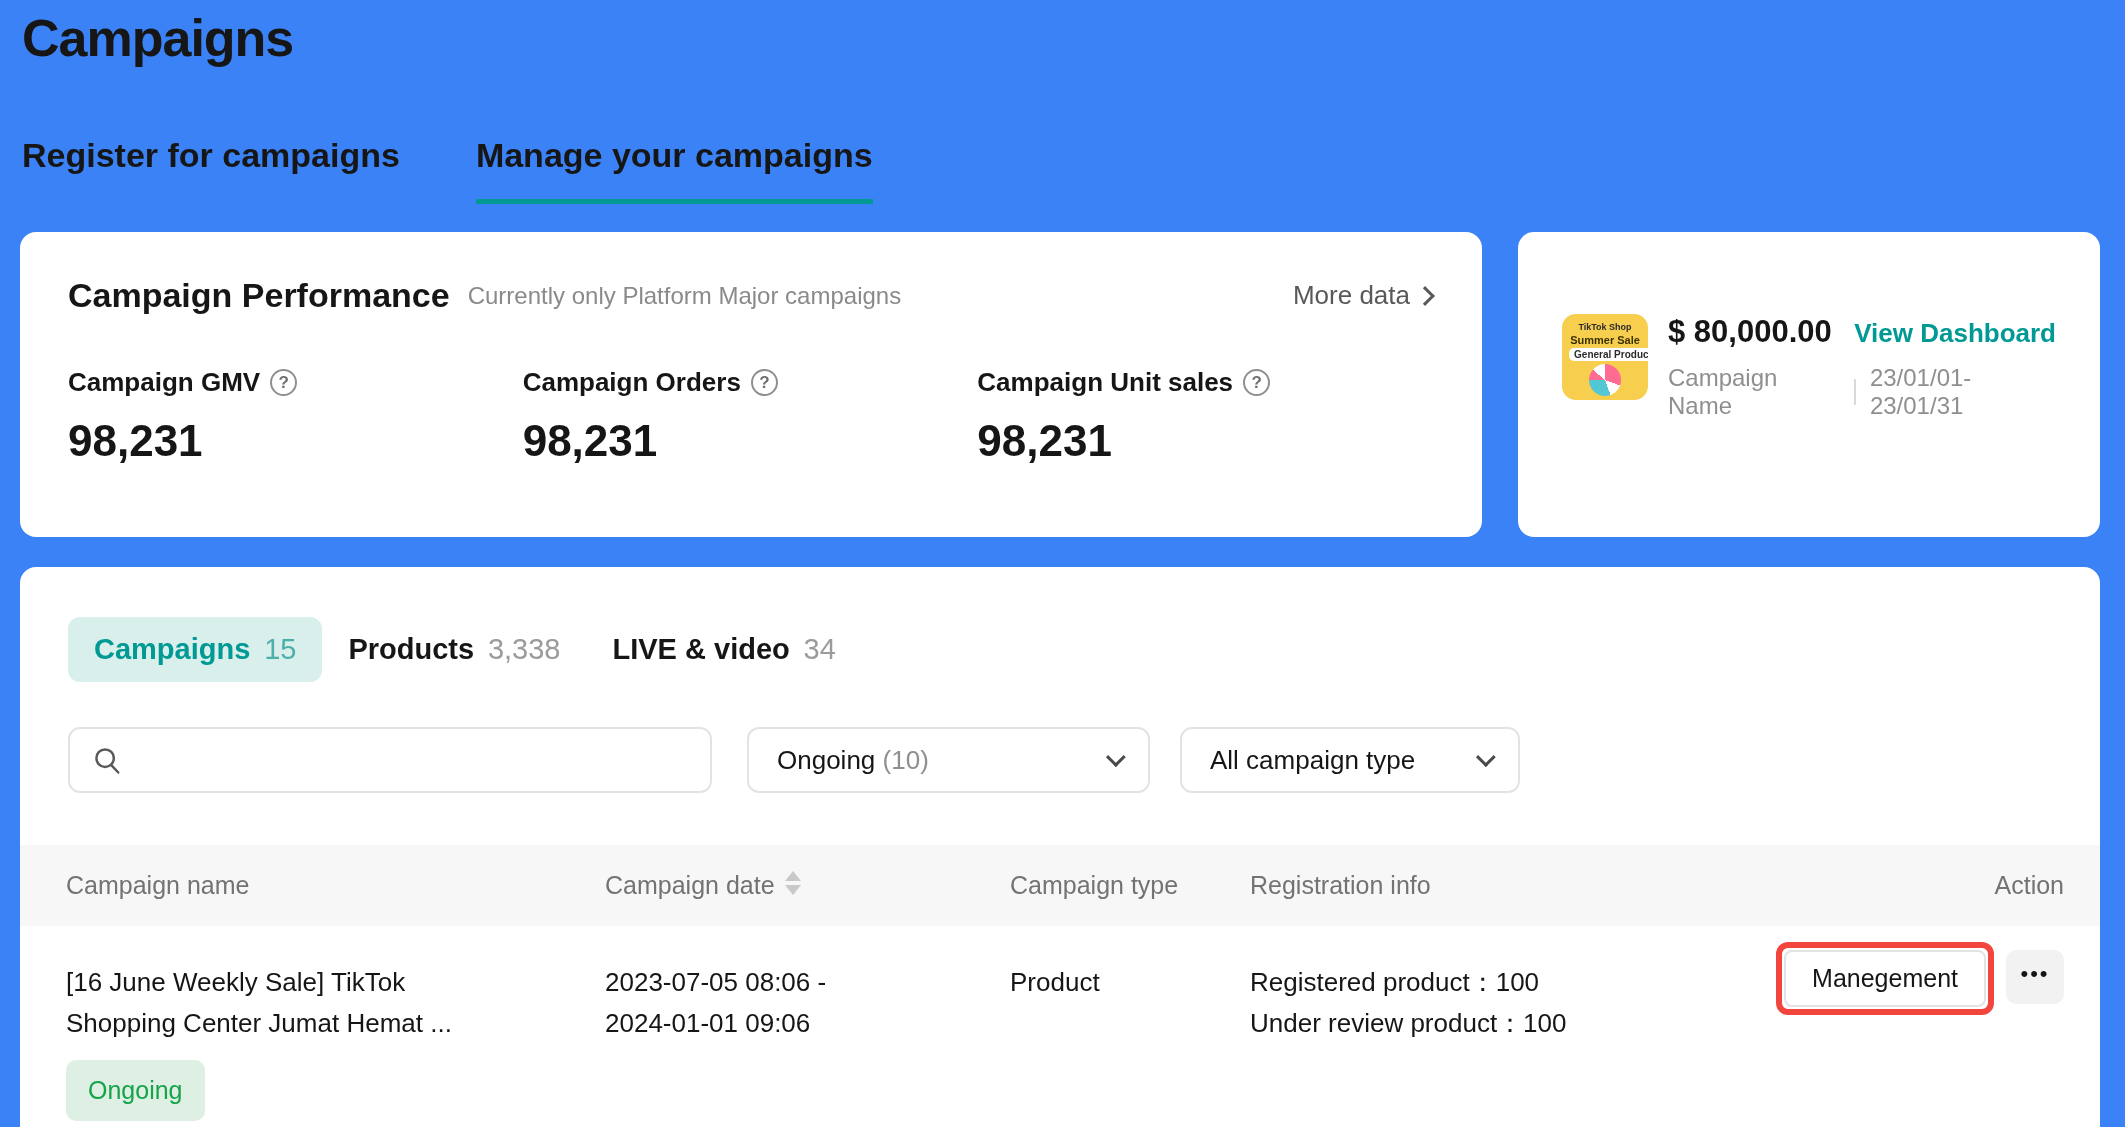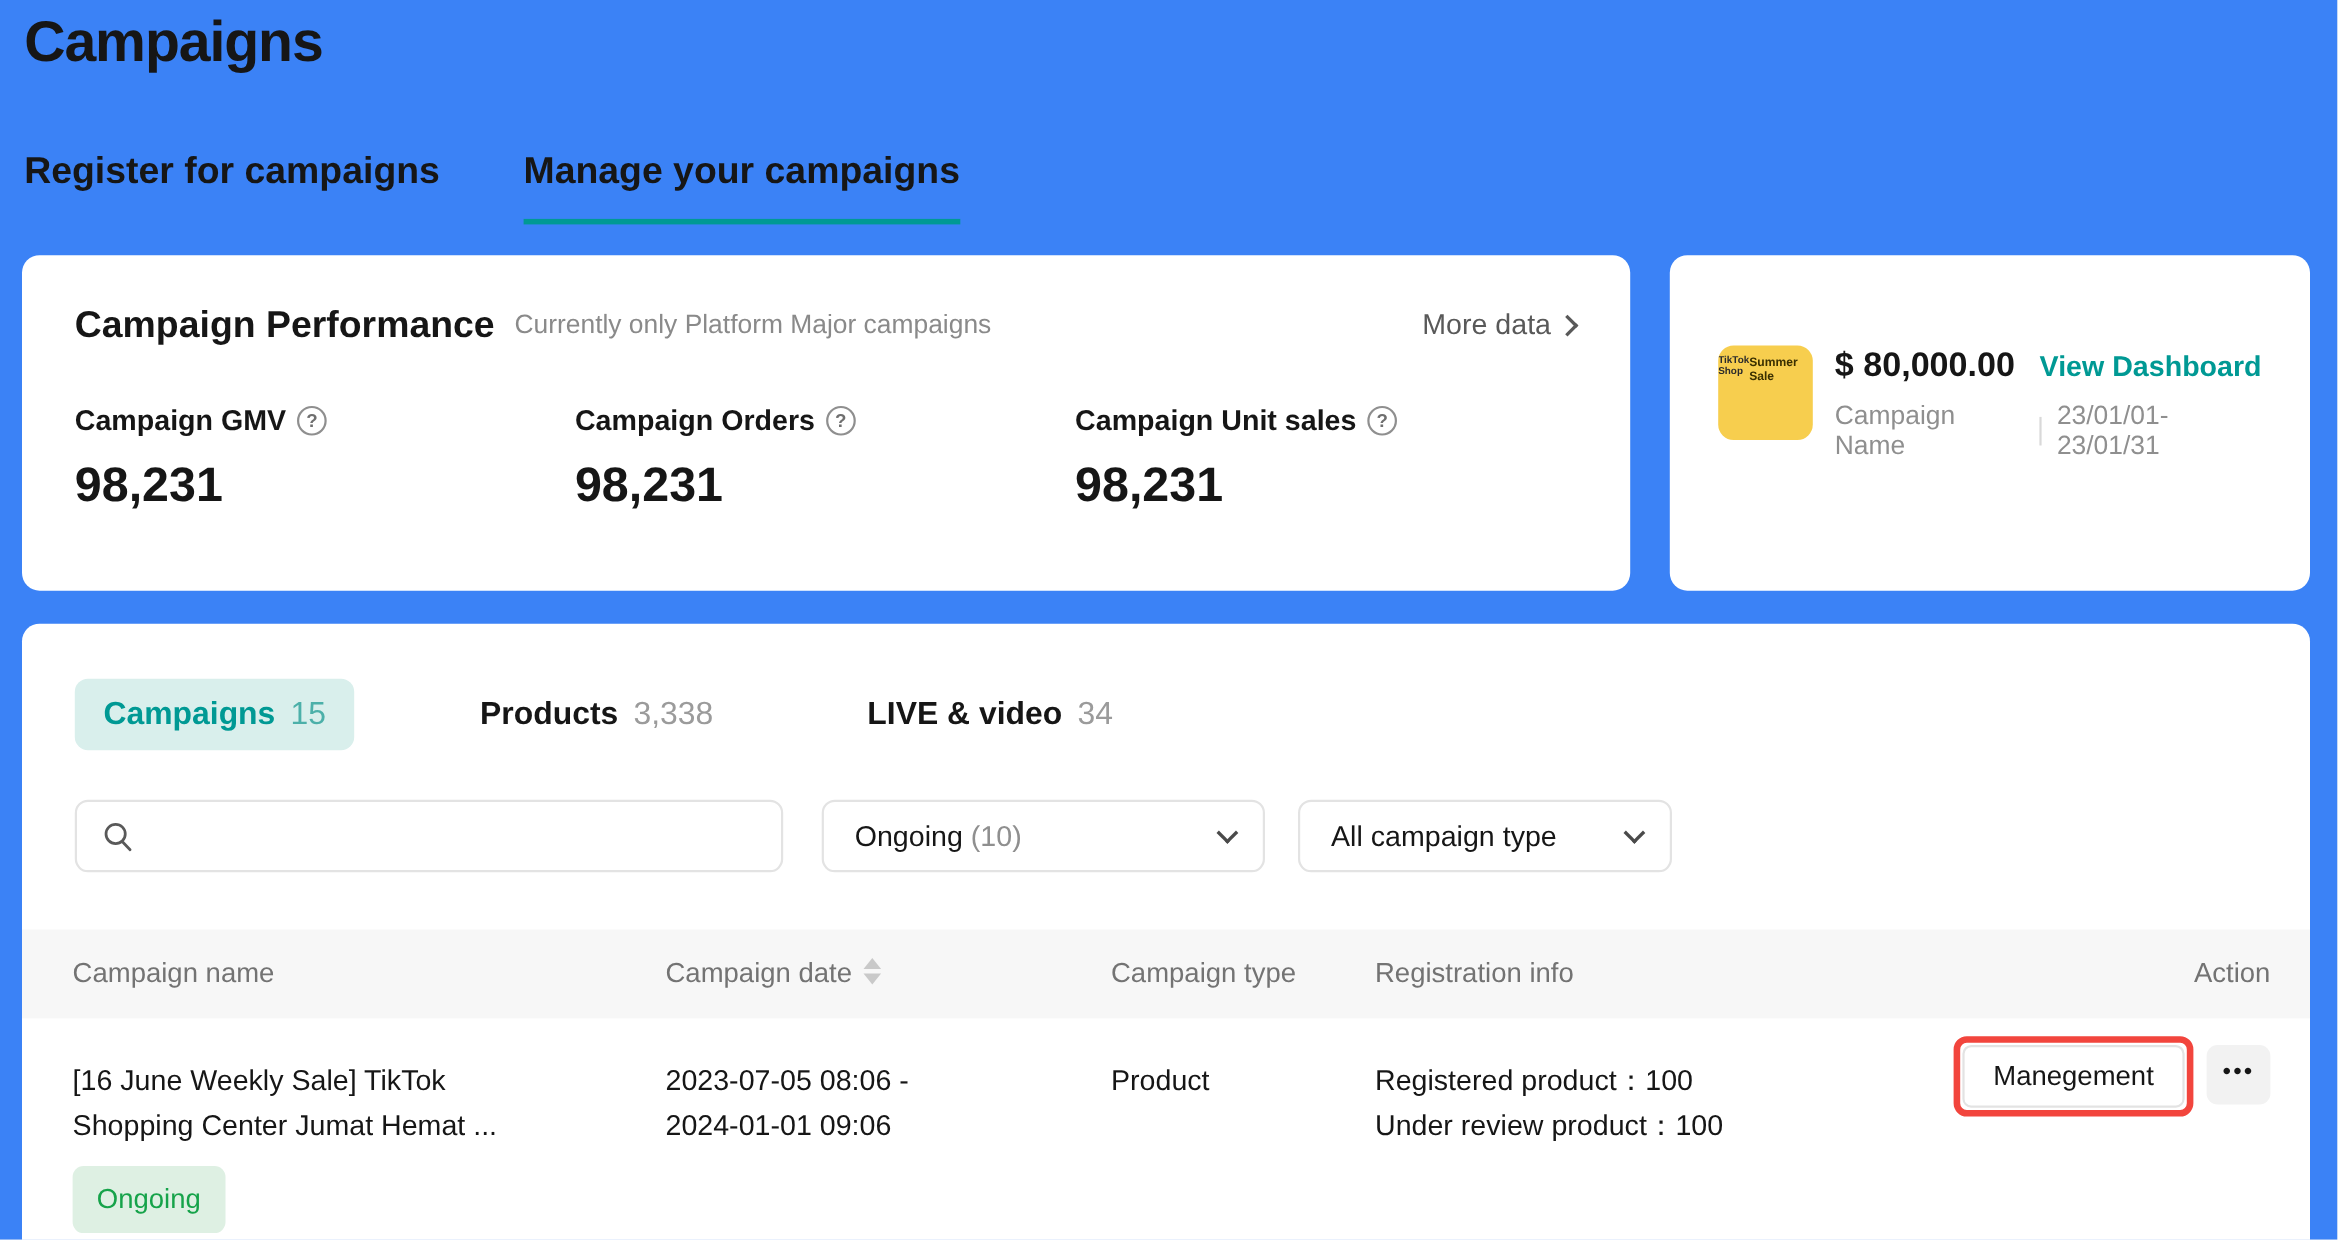--- a/index.html
+++ b/index.html
@@ -30,35 +30,35 @@
   .metric-label { display:flex; align-items:center; gap:10px; font-size:26px; font-weight:700; }
   .qmark { width:27px; height:27px; border:2px solid #8f8f8f; border-radius:50%; color:#6f6f6f; font-size:17px; font-weight:700; display:flex; align-items:center; justify-content:center; cursor:pointer; }
   .metric-value { font-size:44px; font-weight:700; margin-top:18px; }
 
   
   .side-tabs { display:flex; gap:70px; }
   .side-tab { font-size:27px; font-weight:700; padding-bottom:18px; border-bottom:5px solid transparent; cursor:pointer; }
   .side-tab.active { border-bottom-color:#009994; }
   .tab-count { color:#9b9b9b; font-weight:400; margin-left:8px; }
   .side-body { display:flex; margin-top:42px; gap:20px; }
-  .thumb { width:86px; height:86px; border-radius:14px; background:#f7ce4e; position:relative; overflow:hidden; flex:0 0 auto; display:flex; flex-direction:row; align-items:flex-start; padding-top:8px; }
+  .thumb { width:86px; height:86px; border-radius:14px; background:#f7ce4e; position:relative; overflow:hidden; flex:0 0 auto; display:flex; flex-direction:column; align-items:center; padding-top:8px; }
   .thumb-brand { font-size:9px; font-weight:700; color:#2c2c2c; }
   .thumb-line1 { font-size:11px; font-weight:800; color:#3b3000; margin-top:2px; }
   .thumb-pill { font-size:10px; font-weight:800; color:#2c2c2c; background:#ffffff; border-radius:5px; padding:1px 5px; margin-top:2px; white-space:nowrap;margin-left:16px; }
   .thumb-ball { width:32px; height:32px; border-radius:50%; margin-top:3px;
     background:conic-gradient(#ff6b93 0 110deg, #ffffff 110deg 160deg, #53c7d4 160deg 270deg, #ff6b93 270deg 310deg, #ffffff 310deg 360deg); }
   .side-info { flex:1; }
   .side-row1 { display:flex; align-items:baseline; justify-content:space-between; }
   .amount { font-size:31px; font-weight:700; }
   .dash-link { font-size:26px; font-weight:700; color:#009994; cursor:pointer; }
   .side-row2 { display:flex; align-items:center; gap:14px; margin-top:14px; font-size:24px; color:#8f8f8f; }
   .vdiv { width:2px; height:26px; background:#d9d9d9; }
 
   
-  .pill-tabs { position:absolute; left:48px; top:50px; display:flex; align-items:flex-end; gap:88px; }
+  .pill-tabs { position:absolute; left:48px; top:50px; display:flex; align-items:flex-end; }
   .pill-tab { font-size:29px; font-weight:700; cursor:pointer; padding:16px 26px; border-radius:12px; }
   .pill-tab.active { background:#d9efec; color:#009994; }
   .pill-tab.active .tab-count { color:#4cb0a9; }
   .filters { position:absolute; left:48px; top:160px; display:flex; }
   .search-box { width:644px; height:66px; border:2px solid #e3e3e3; border-radius:12px; background:#fff; display:flex; align-items:center; padding:0 20px 0 22px; }
   .search-box input { border:none; outline:none; flex:1; font-size:26px; font-family:"Liberation Sans", sans-serif; color:#161616; background:transparent; }
   .search-box input::placeholder { color:#b4b4b4; }
   .select { height:66px; border:2px solid #e3e3e3; border-radius:12px; background:#fff; display:flex; align-items:center; font-size:26px; cursor:pointer; }
   .sel1 { width:403px; margin-left:35px; padding:0 28px; }
   .sel2 { width:340px; margin-left:30px; padding:0 28px; }

